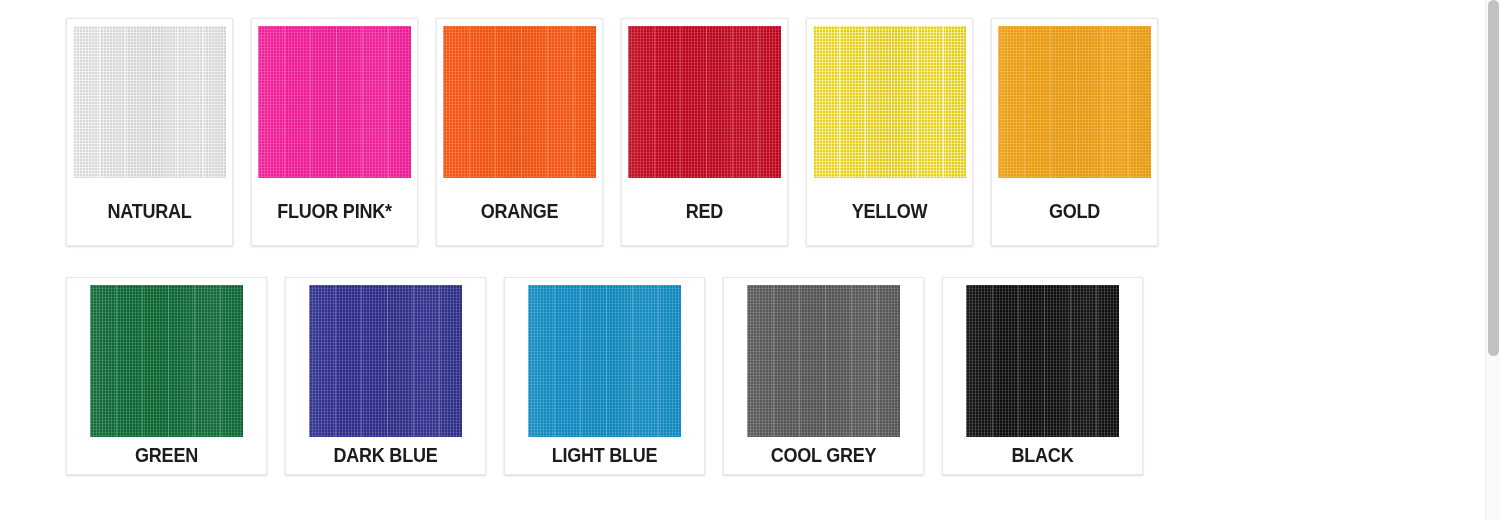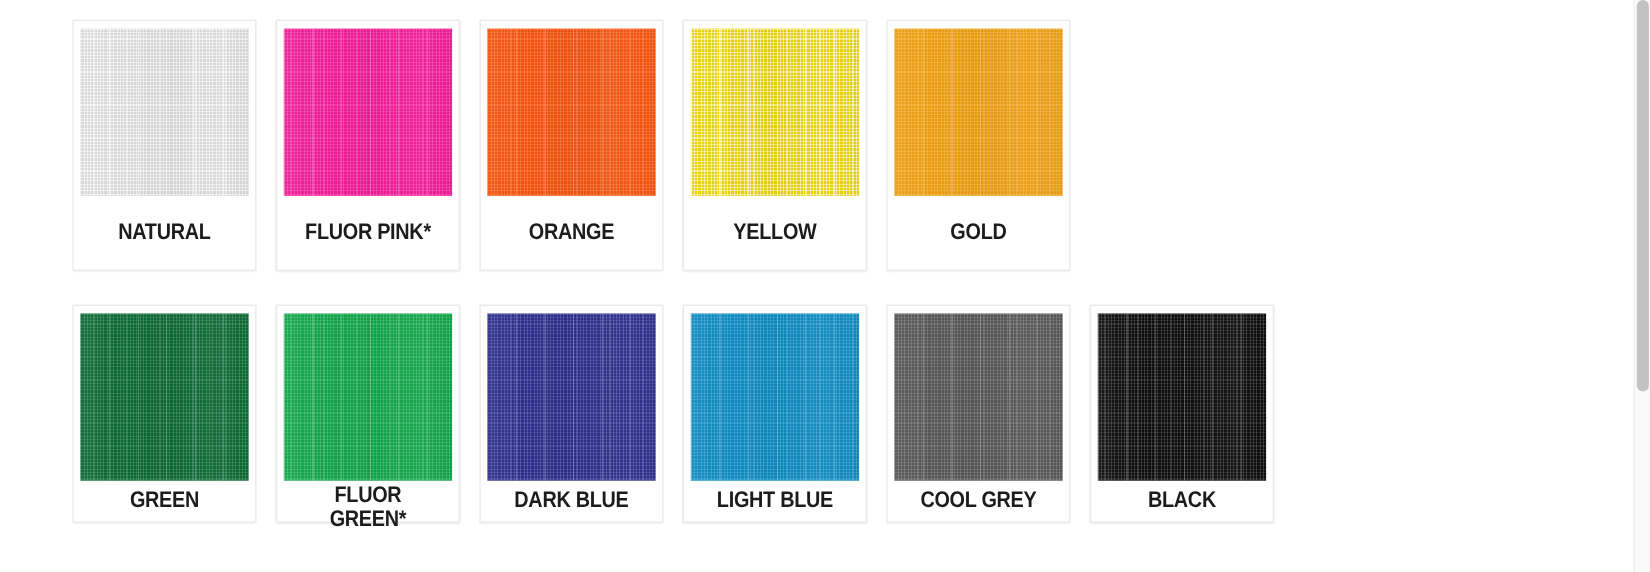--- a/index.html
+++ b/index.html
@@ -43,21 +43,21 @@
     border: 1px solid #e8e8e8;
     box-shadow: 0 1px 2px rgba(0,0,0,0.14), 0 0 0 0.5px rgba(0,0,0,0.02);
     padding: 7px 7px 0 7px;
     box-sizing: border-box;
     display: flex;
     flex-direction: column;
     align-items: center;
   }
 
   .swatch-card.row1 { width: 167px; height: 228px; }
-  .swatch-card.row2 { width: 167px; height: 198px; }
+  .swatch-card.row2 { width: 201px; height: 198px; }
 
   .swatch-chip {
     width: 153px;
     height: 152px;
     position: relative;
     overflow: hidden;
     flex: none;
   }
 
   
@@ -174,20 +174,27 @@
           <div class="swatch-label"><span>FLUOR PINK*</span></div>
         </div>
         <div class="swatch-card row1">
           <div class="swatch-chip" style="background: rgb(249, 85, 15);">
             <div class="weave"></div>
             <div class="sheen"></div>
           </div>
           <div class="swatch-label"><span>ORANGE</span></div>
         </div>
         <div class="swatch-card row1">
+          <div class="swatch-chip" style="background: rgb(196, 7, 31);">
+            <div class="weave"></div>
+            <div class="sheen"></div>
+          </div>
+          <div class="swatch-label"><span>RED</span></div>
+        </div>
+        <div class="swatch-card row1">
           <div class="swatch-chip light" style="background: rgb(237, 214, 14);">
             <div class="weave"></div>
             <div class="sheen"></div>
           </div>
           <div class="swatch-label"><span>YELLOW</span></div>
         </div>
         <div class="swatch-card row1">
           <div class="swatch-chip" style="background: rgb(242, 162, 19);">
             <div class="weave"></div>
             <div class="sheen"></div>
@@ -196,27 +203,20 @@
         </div>
       </div>
 
     <div class="swatch-row">
         <div class="swatch-card row2">
           <div class="swatch-chip" style="background: rgb(11, 107, 53);">
             <div class="weave"></div>
             <div class="sheen"></div>
           </div>
           <div class="swatch-label"><span>GREEN</span></div>
-        </div>
-        <div class="swatch-card row2">
-          <div class="swatch-chip" style="background: rgb(18, 168, 75);">
-            <div class="weave"></div>
-            <div class="sheen"></div>
-          </div>
-          <div class="swatch-label"><span>FLUOR GREEN*</span></div>
         </div>
         <div class="swatch-card row2">
           <div class="swatch-chip" style="background: rgb(45, 47, 142);">
             <div class="weave"></div>
             <div class="sheen"></div>
           </div>
           <div class="swatch-label"><span>DARK BLUE</span></div>
         </div>
         <div class="swatch-card row2">
           <div class="swatch-chip" style="background: rgb(14, 141, 196);">

